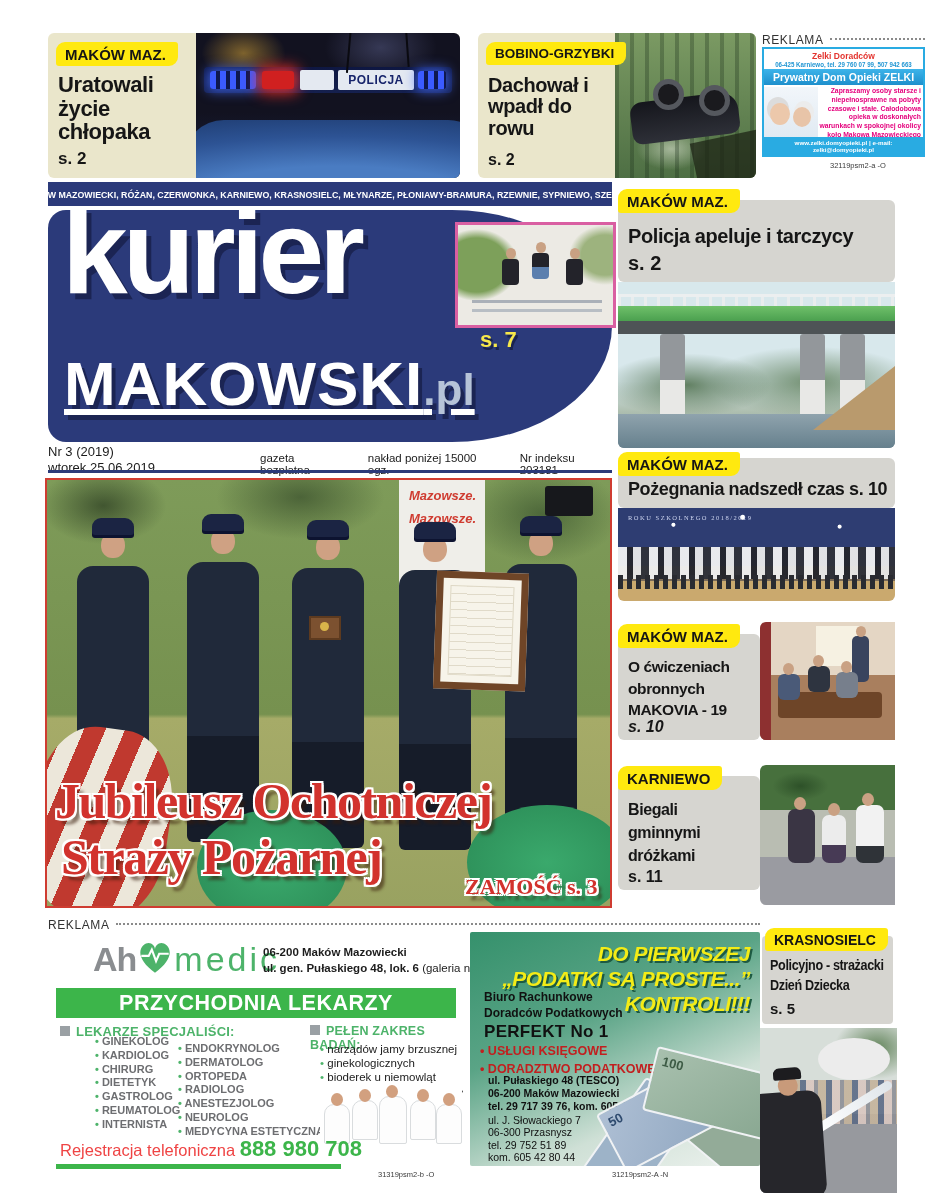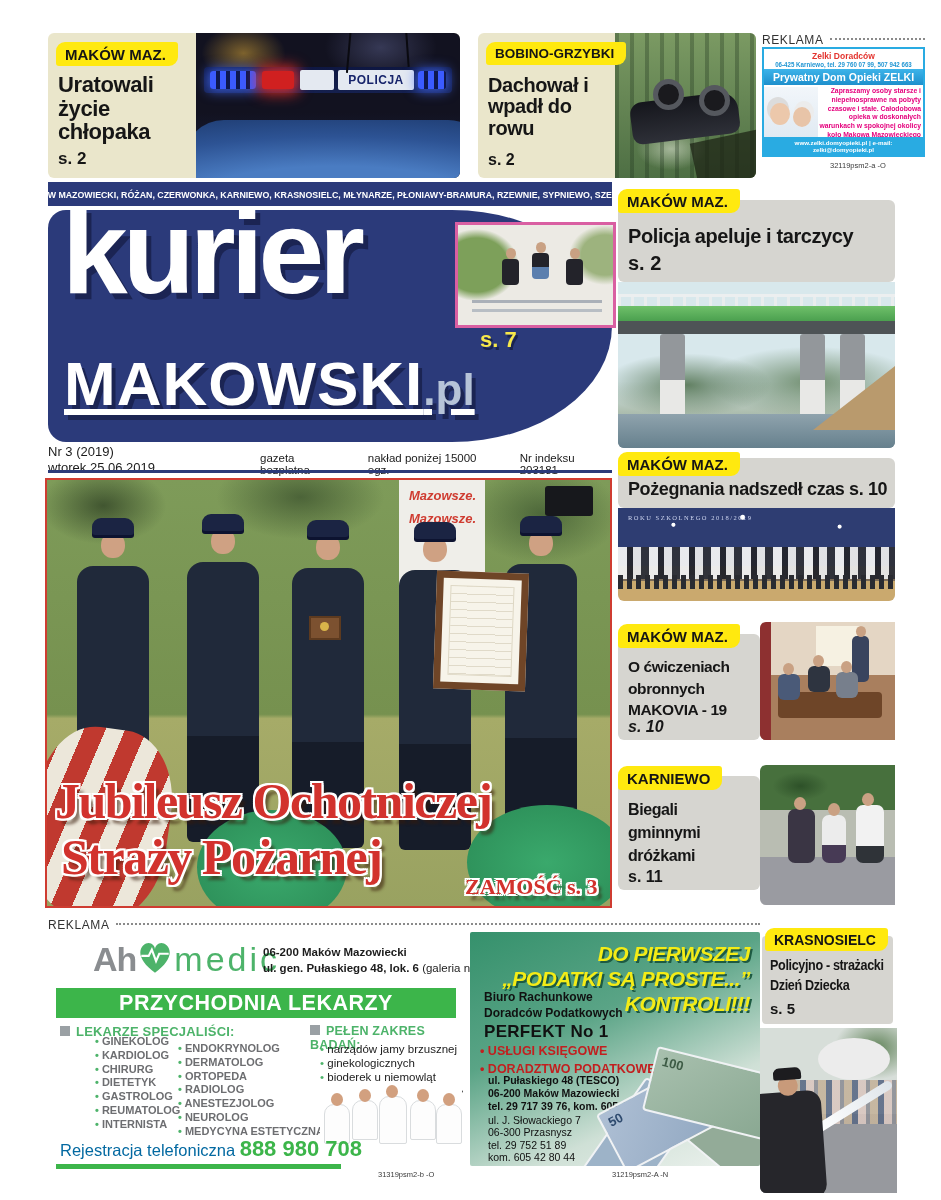--- a/index.html
+++ b/index.html
@@ -373,21 +373,21 @@
       <li>stawów • tarczycy • piersi • żył</li>
     </ul>
     <div class="docs">
       <div class="doc" style="left:4px;top:20px;"></div>
       <div class="doc" style="left:32px;top:16px;"></div>
       <div class="doc" style="left:59px;top:12px;width:26px;height:46px;"></div>
       <div class="doc" style="left:90px;top:16px;"></div>
       <div class="doc" style="left:116px;top:20px;"></div>
     </div>
     <div class="abs" style="left:12px;top:204px;white-space:nowrap;">
-      <span style="font-size:16.5px;color:#0369a1;">Rejestracja telefoniczna</span>
+      <span style="font-size:16.5px;color:#ef4444;">Rejestracja telefoniczna</span>
       <span style="font-size:22px;font-weight:bold;color:#3cb54a;">888 980 708</span>
     </div>
     <div class="abs" style="left:8px;top:232px;width:285px;height:5px;background:#3cb54a;"></div>
     <div class="code" style="left:330px;top:238px;">31319psm2-b -O</div>
   </div>
 
   <div class="perf">
     <div class="slog">
       <div>DO PIERWSZEJ</div>
       <div>„PODATKI SĄ PROSTE...”</div>

